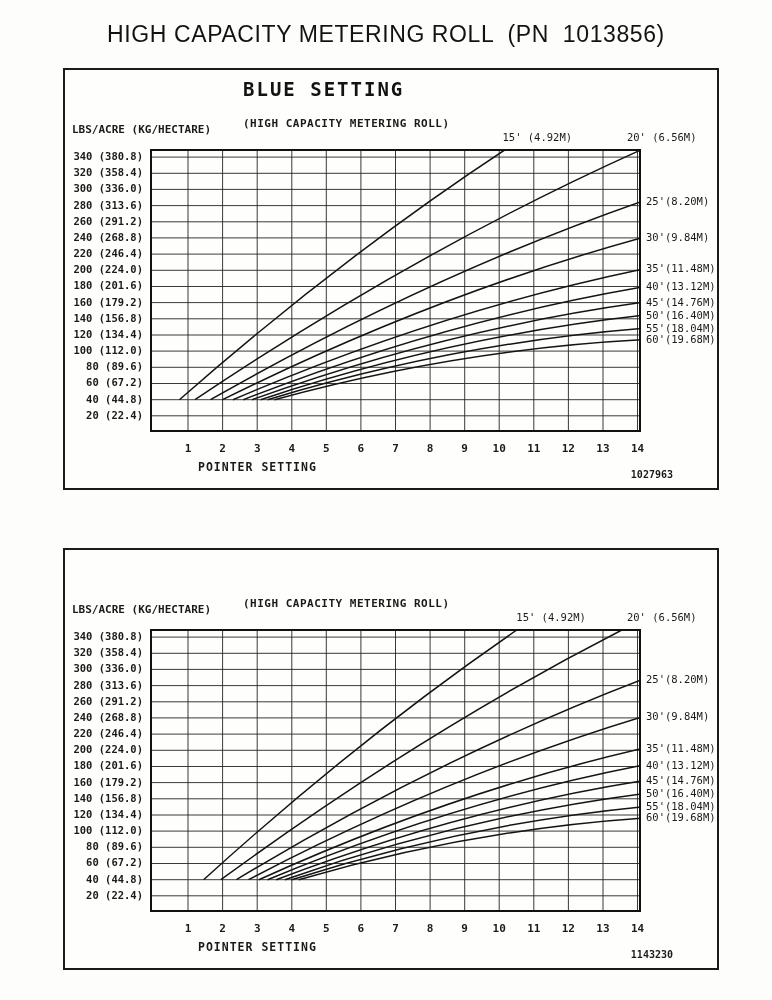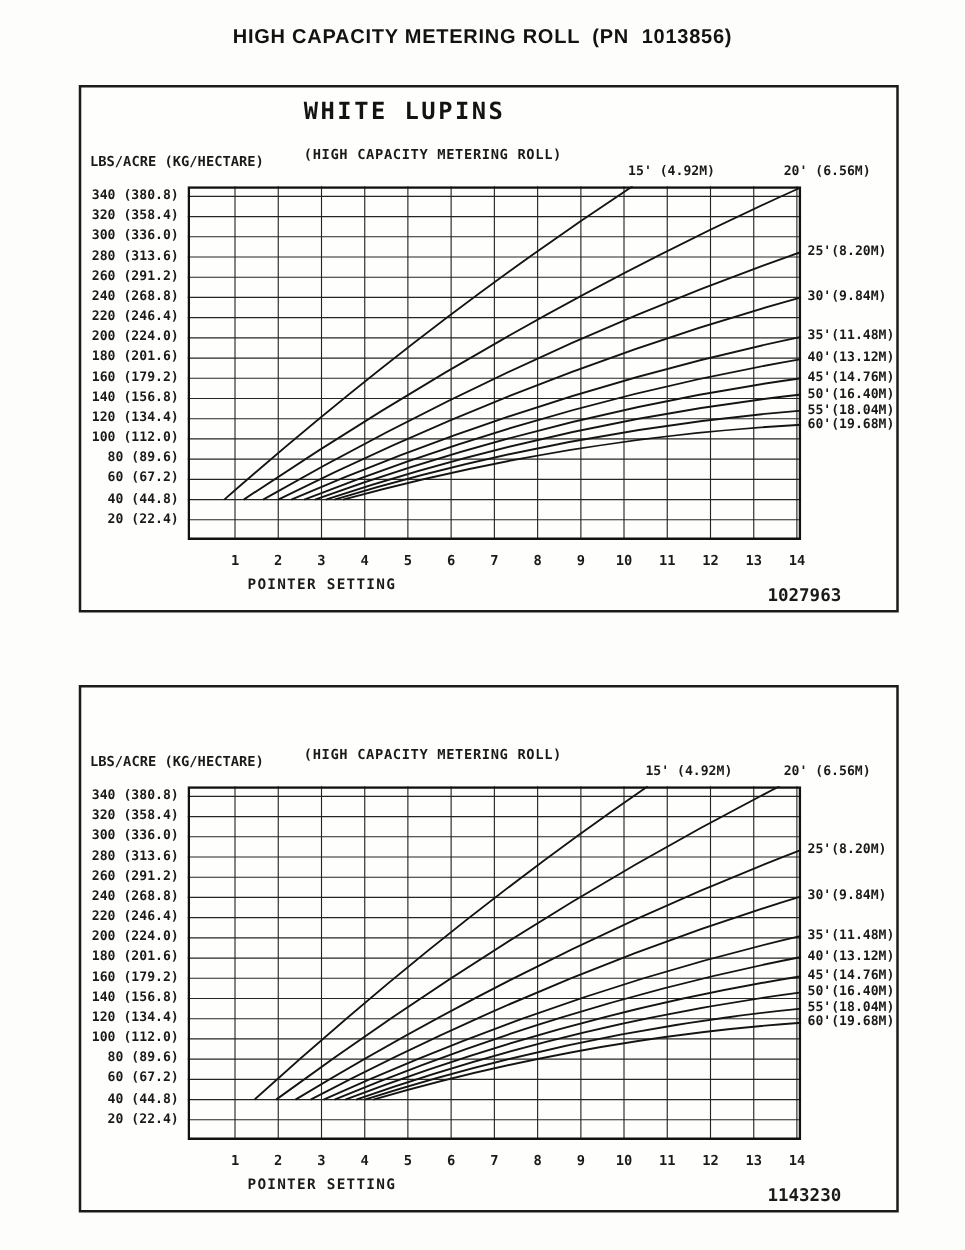--- a/index.html
+++ b/index.html
@@ -4,22 +4,22 @@
 <style>
   html,body{margin:0;padding:0;}
   body{
     position:relative;width:772px;height:1000px;
     background:#fdfdfb;color:#1a1a1a;
     font-family:"DejaVu Sans Mono","Liberation Mono",monospace;
     overflow:hidden;
   }
   .page-title{
     position:absolute;top:21px;left:0;width:100%;text-align:center;
-    font-family:"Liberation Sans",sans-serif;font-weight:bold;
-    font-size:16px;letter-spacing:0.6px;color:#121212;white-space:pre;
+    font-family:"Liberation Sans",sans-serif;font-weight:normal;
+    font-size:23px;letter-spacing:0.6px;color:#121212;white-space:pre;
   }
   .chart-box{
     position:absolute;left:63px;width:652px;height:418px;
     border:2px solid #1b1b1b;background:#fefefd;
   }
   #chart0{top:68px}
   #chart1{top:548px}
   .chart-title{
     position:absolute;left:178px;top:8px;
     font-size:19px;font-weight:bold;letter-spacing:2px;color:#131313;white-space:nowrap;
@@ -38,39 +38,39 @@
   .frame{stroke:#111;stroke-width:2;fill:none;}
   .ytick{
     position:absolute;left:0;width:78px;text-align:right;
     font-size:10.5px;font-weight:bold;white-space:nowrap;line-height:13px;
   }
   .xtick{
     position:absolute;top:372px;width:22px;text-align:center;
     font-size:11px;font-weight:bold;line-height:13px;
   }
   .slabel{
-    position:absolute;font-size:10.5px;font-weight:bold;
+    position:absolute;font-size:10.5px;font-weight:normal;
     white-space:nowrap;line-height:13px;
   }
   .slabel.top{width:90px;text-align:center;}
   .axis-xlabel{
     position:absolute;left:85px;top:390px;
     font-size:11.5px;font-weight:bold;letter-spacing:1px;white-space:nowrap;margin-left:48px;
   }
   .fig-number{
-    position:absolute;right:44px;top:399px;font-size:14px;font-weight:bold;
+    position:absolute;right:44px;top:399px;font-size:10px;font-weight:bold;
   }
 </style>
 </head>
 <body>
 
 <div class="page-title">HIGH CAPACITY METERING ROLL  (PN  1013856)</div>
 
 <section class="chart-box" id="chart0">
-  <div class="chart-title">WHITE LUPINS</div>
+  <div class="chart-title">BLUE SETTING</div>
   <div class="chart-subtitle">(HIGH CAPACITY METERING ROLL)</div>
   <div class="axis-ylabel">LBS/ACRE (KG/HECTARE)</div>
   <svg class="plot" xmlns="http://www.w3.org/2000/svg" viewBox="0 0 491 283">
       <line class="grid" x1="38.0" y1="0" x2="38.0" y2="283"></line>
       <line class="grid" x1="72.6" y1="0" x2="72.6" y2="283"></line>
       <line class="grid" x1="107.2" y1="0" x2="107.2" y2="283"></line>
       <line class="grid" x1="141.8" y1="0" x2="141.8" y2="283"></line>
       <line class="grid" x1="176.3" y1="0" x2="176.3" y2="283"></line>
       <line class="grid" x1="210.9" y1="0" x2="210.9" y2="283"></line>
       <line class="grid" x1="245.5" y1="0" x2="245.5" y2="283"></line>

